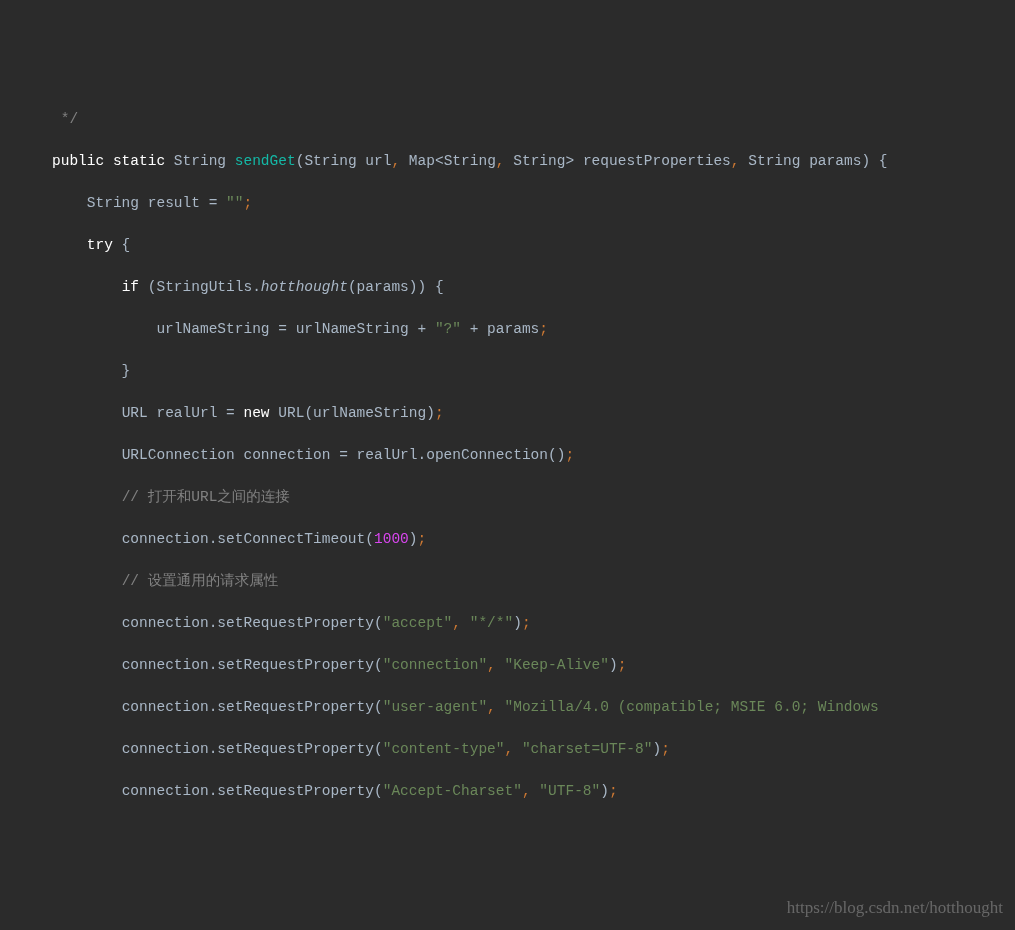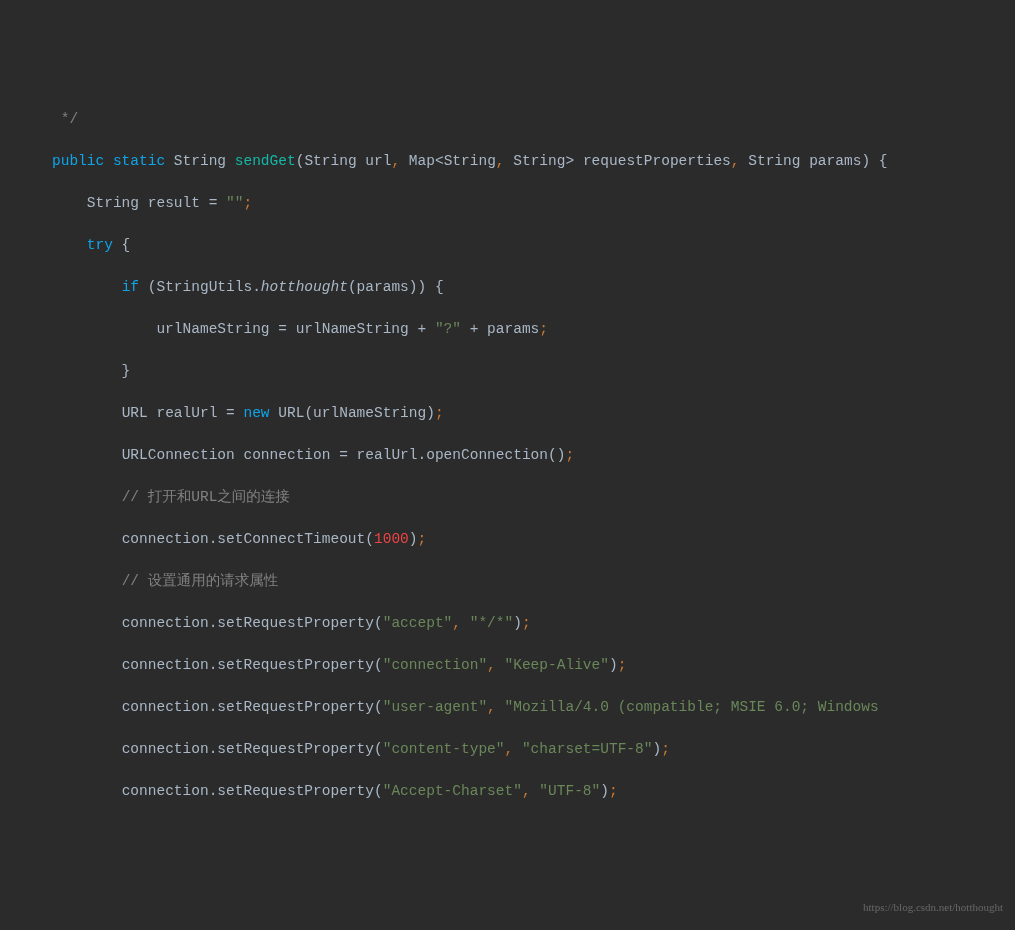--- a/index.html
+++ b/index.html
@@ -10,34 +10,34 @@
       line-height: 21px;
       color: #a9b7c6;
       padding: 4px 0;
       white-space: pre;
       overflow: hidden;
       width: 1015px;
       height: 930px;
       position: relative;
     }
     .line { padding-left: 52px; }
-    .kw { color: #0ea5e9; }
+    .kw { color: #ffffff; }
     .str { color: #6a8759; }
-    .num { color: #ef4444; }
+    .num { color: #d946ef; }
     .comment { color: #808080; }
     .method { color: #14b8a6; }
     .italic { font-style: italic; }
     .punct { color: #cc7833; }
     .watermark {
       position: absolute;
       bottom: 12px;
       right: 12px;
       color: #808080;
       font-family: serif;
-      font-size: 11px;
+      font-size: 17px;
       opacity: 0.7;
     }
   </style>
 </head>
 <body>
 
 
 
 <div>
 <div class="line"> <span class="comment">*/</span></div>

